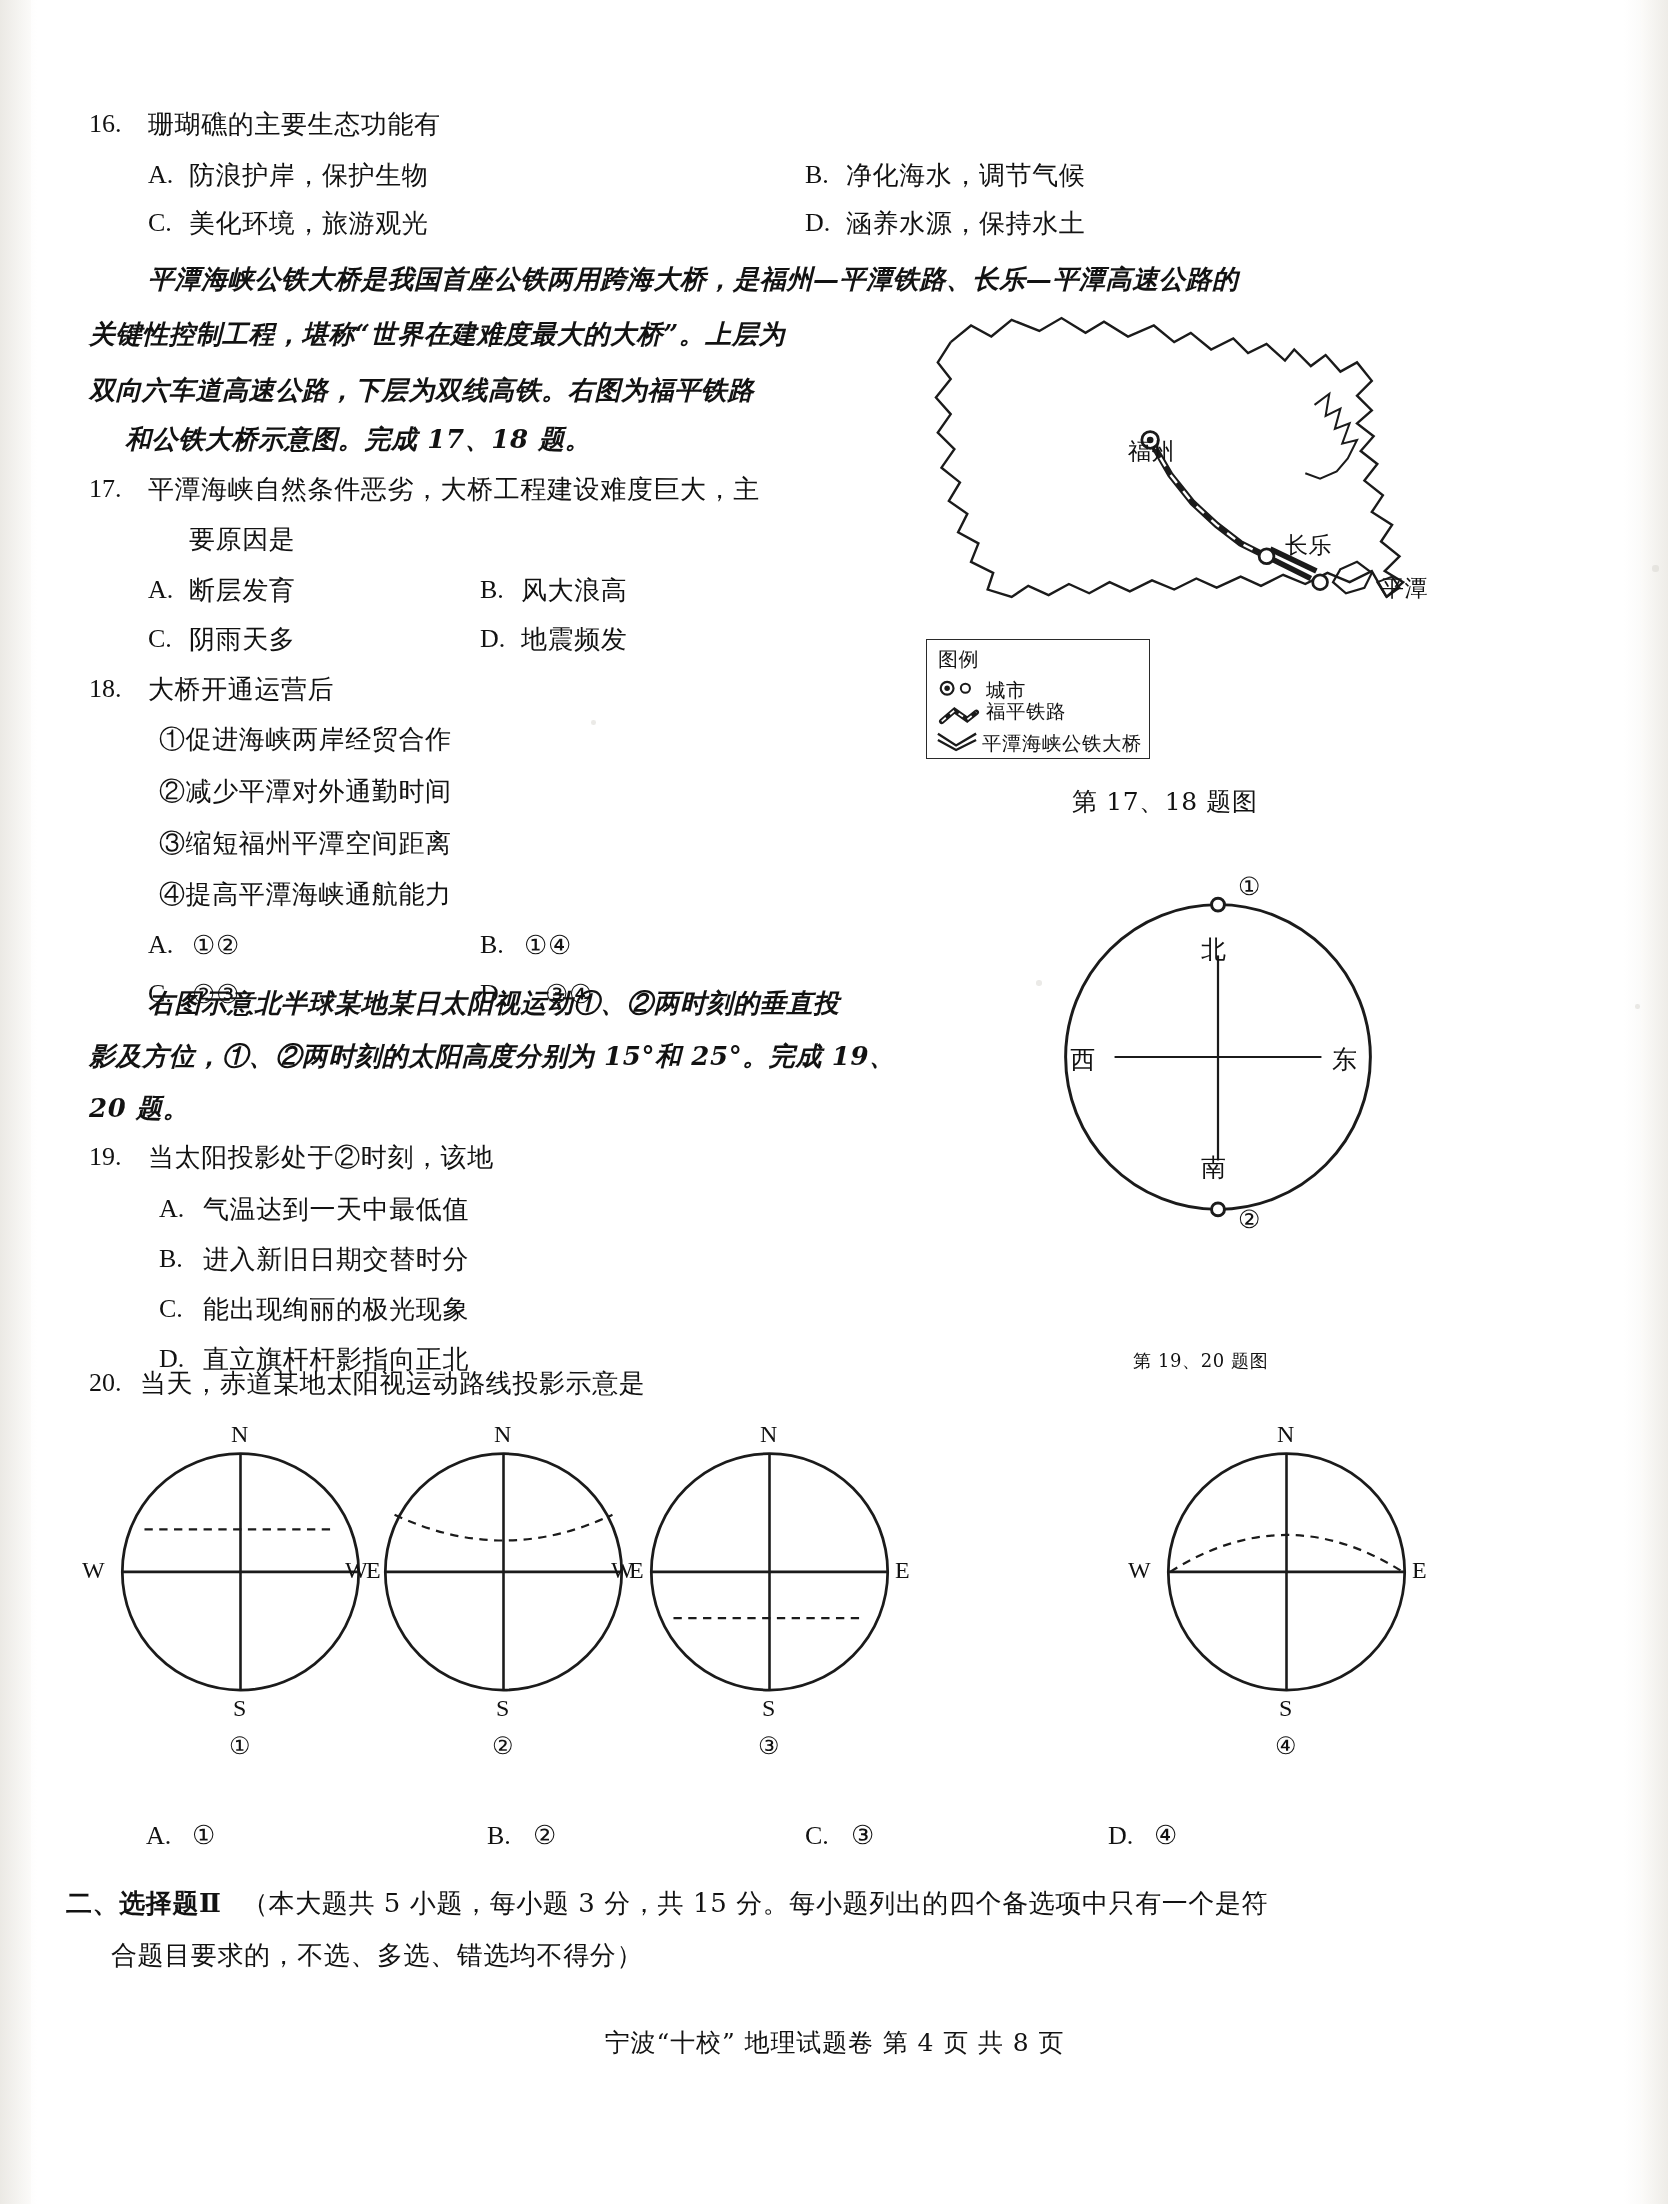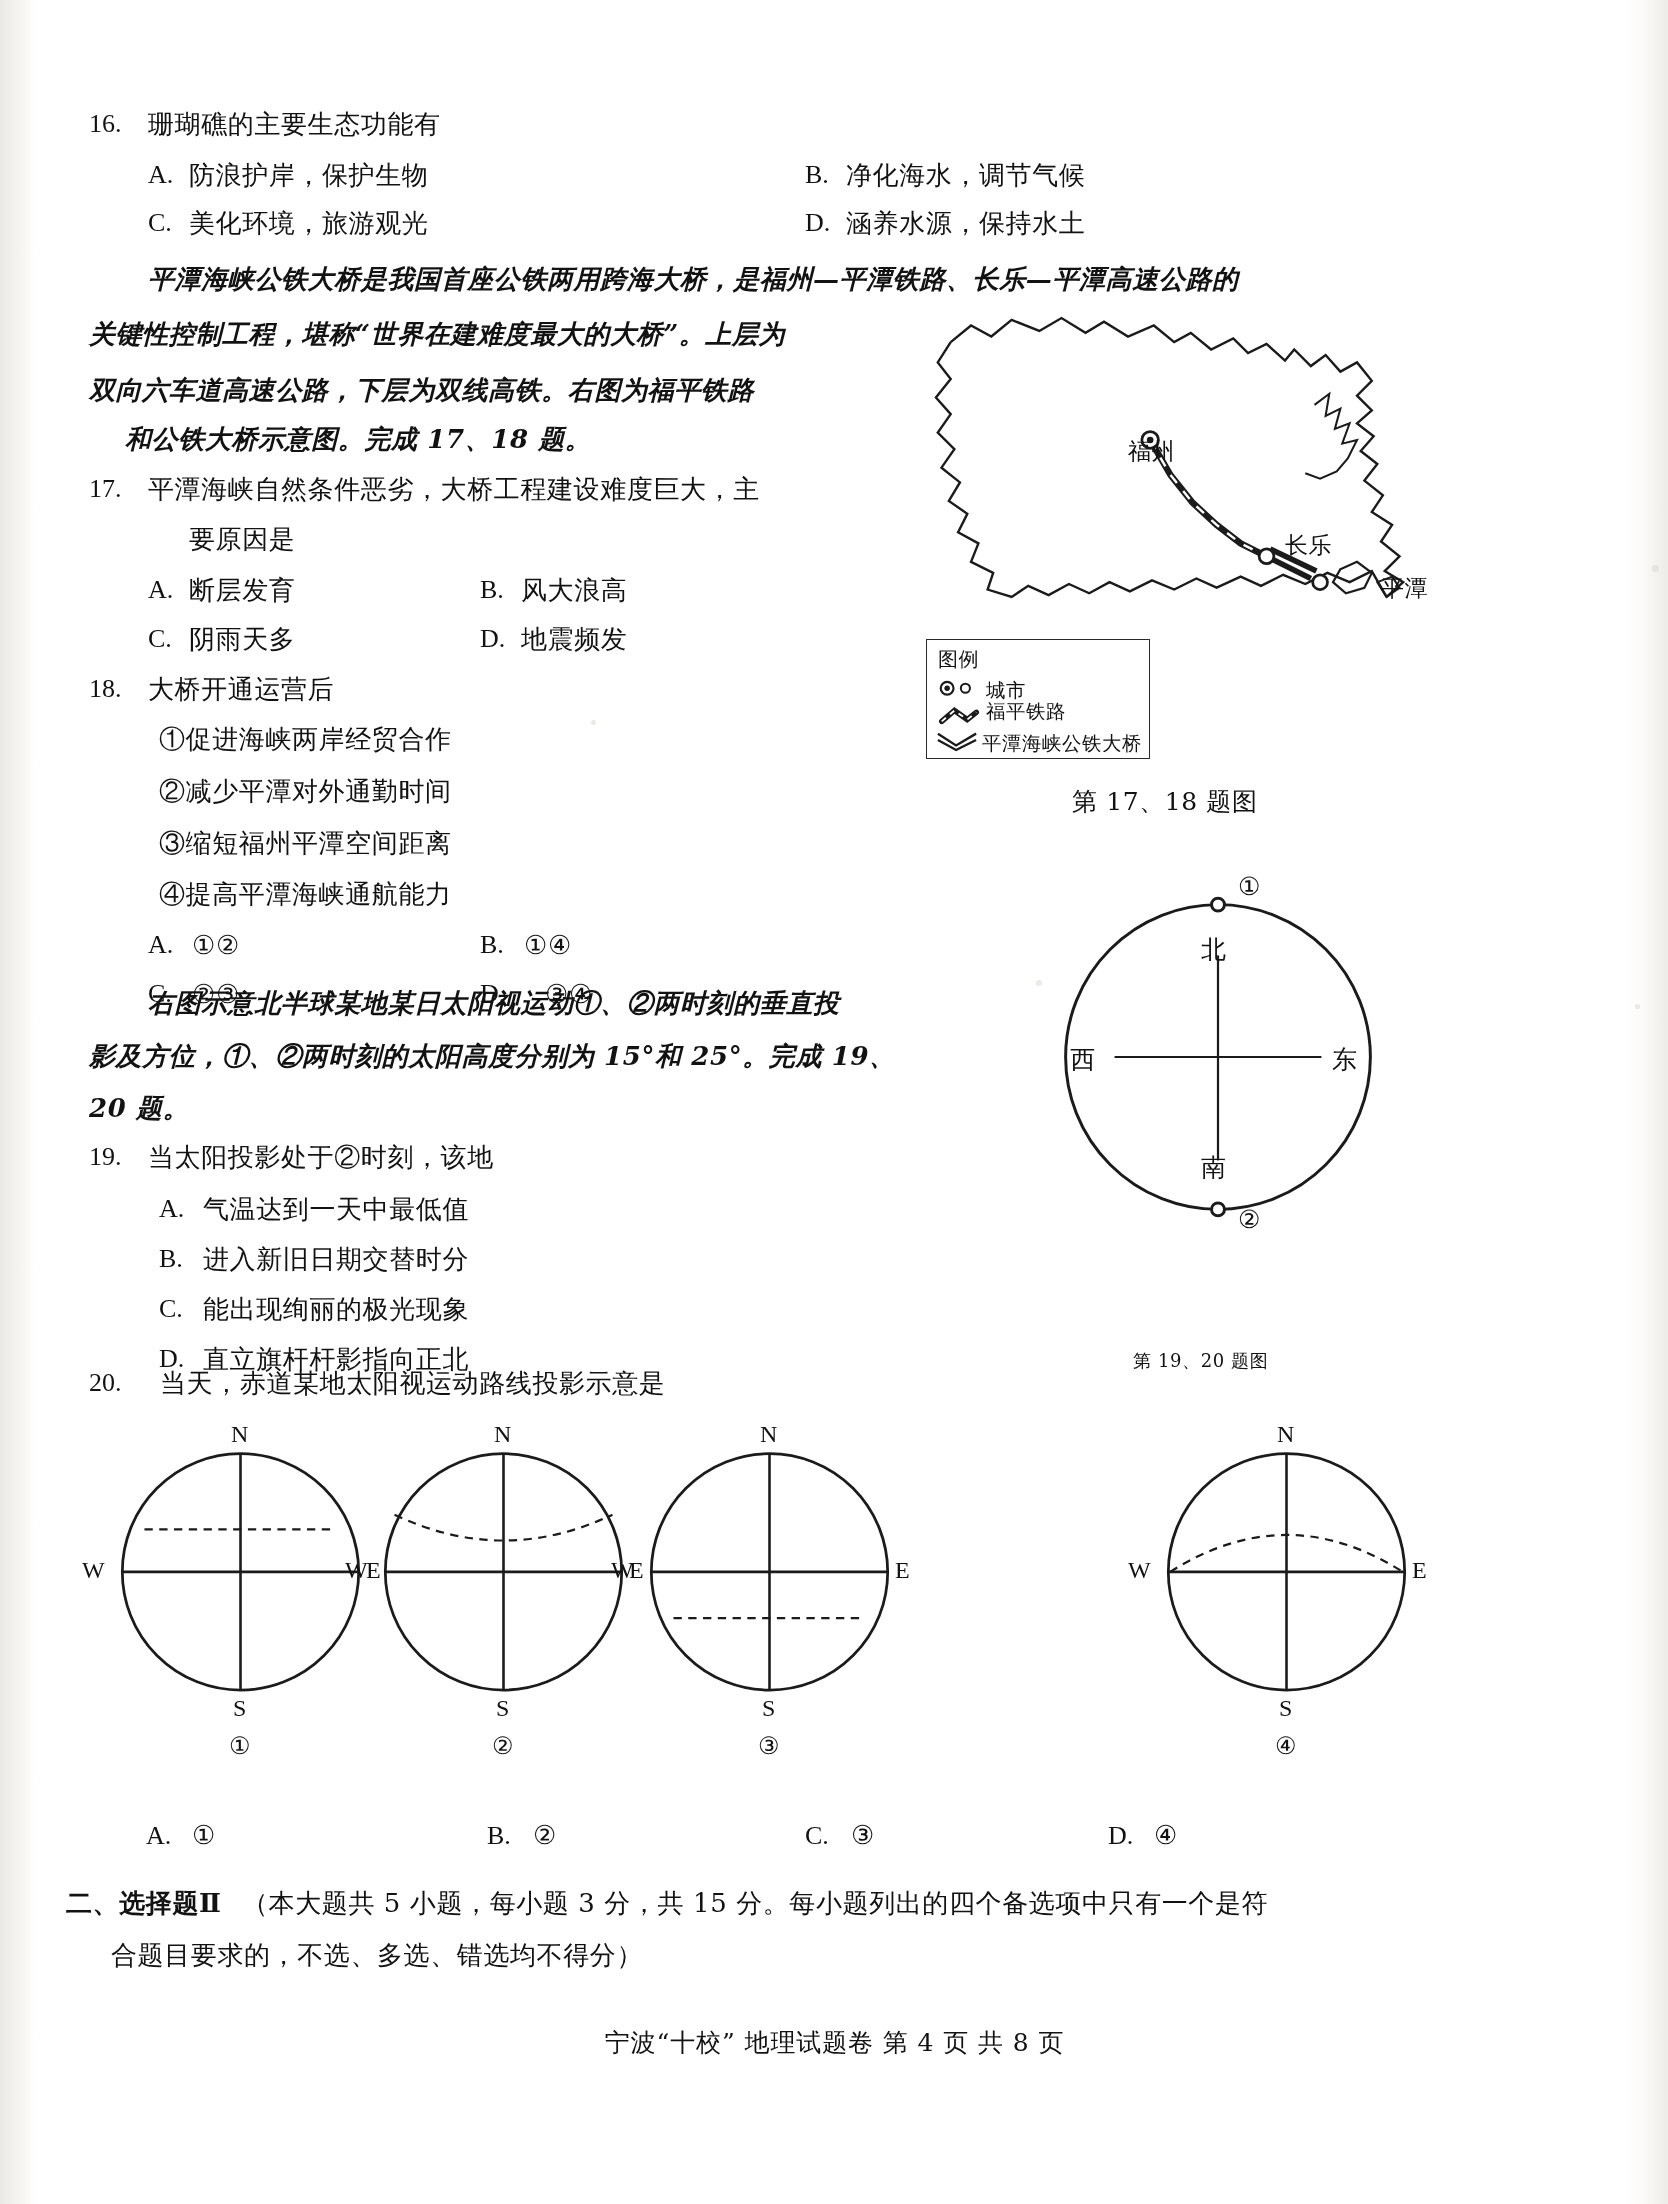--- a/index.html
+++ b/index.html
@@ -210,21 +210,21 @@
     <span class="fig-cap cn" style="left:140px;top:33px;font-size:25px;">北</span>
     <span class="fig-cap cn" style="left:140px;top:251px;font-size:25px;">南</span>
     <span class="fig-cap cn" style="left:9.2px;top:143px;font-size:25px;">西</span>
     <span class="fig-cap cn" style="left:271px;top:143px;font-size:25px;">东</span>
     <span class="fig-cap" style="left:177px;top:-28px;font-size:25px;">①</span>
     <span class="fig-cap" style="left:177px;top:305px;font-size:25px;">②</span>
   </div>
   <span class="ln cn" style="left:1133px;top:1352px;font-size:18px;">第 19、20 题图</span>
 
   <span class="ln num" style="left:89px;top:1370px;">20.</span>
-  <span class="ln cn" style="left:160px;top:1370px;">当天，赤道某地太阳视运动路线投影示意是</span>
+  <span class="ln cn" style="left:140px;top:1370px;">当天，赤道某地太阳视运动路线投影示意是</span>
 
   <div class="optfig" style="left:102px;top:1426px;">
     <svg width="277" height="277" viewBox="0 0 300 300">
       <circle class="stroke" stroke-width="3" cx="150" cy="158" r="128"></circle>
       <line class="stroke" stroke-width="2.8" x1="150" y1="30" x2="150" y2="286"></line>
       <line class="stroke" stroke-width="2.8" x1="22" y1="158" x2="278" y2="158"></line>
       <line class="dash" x1="46" y1="112" x2="254" y2="112"></line>
     </svg>
     <span class="lbl" style="left:129px;top:-5.5px;">N</span>
     <span class="lbl" style="left:131px;top:269px;">S</span>

